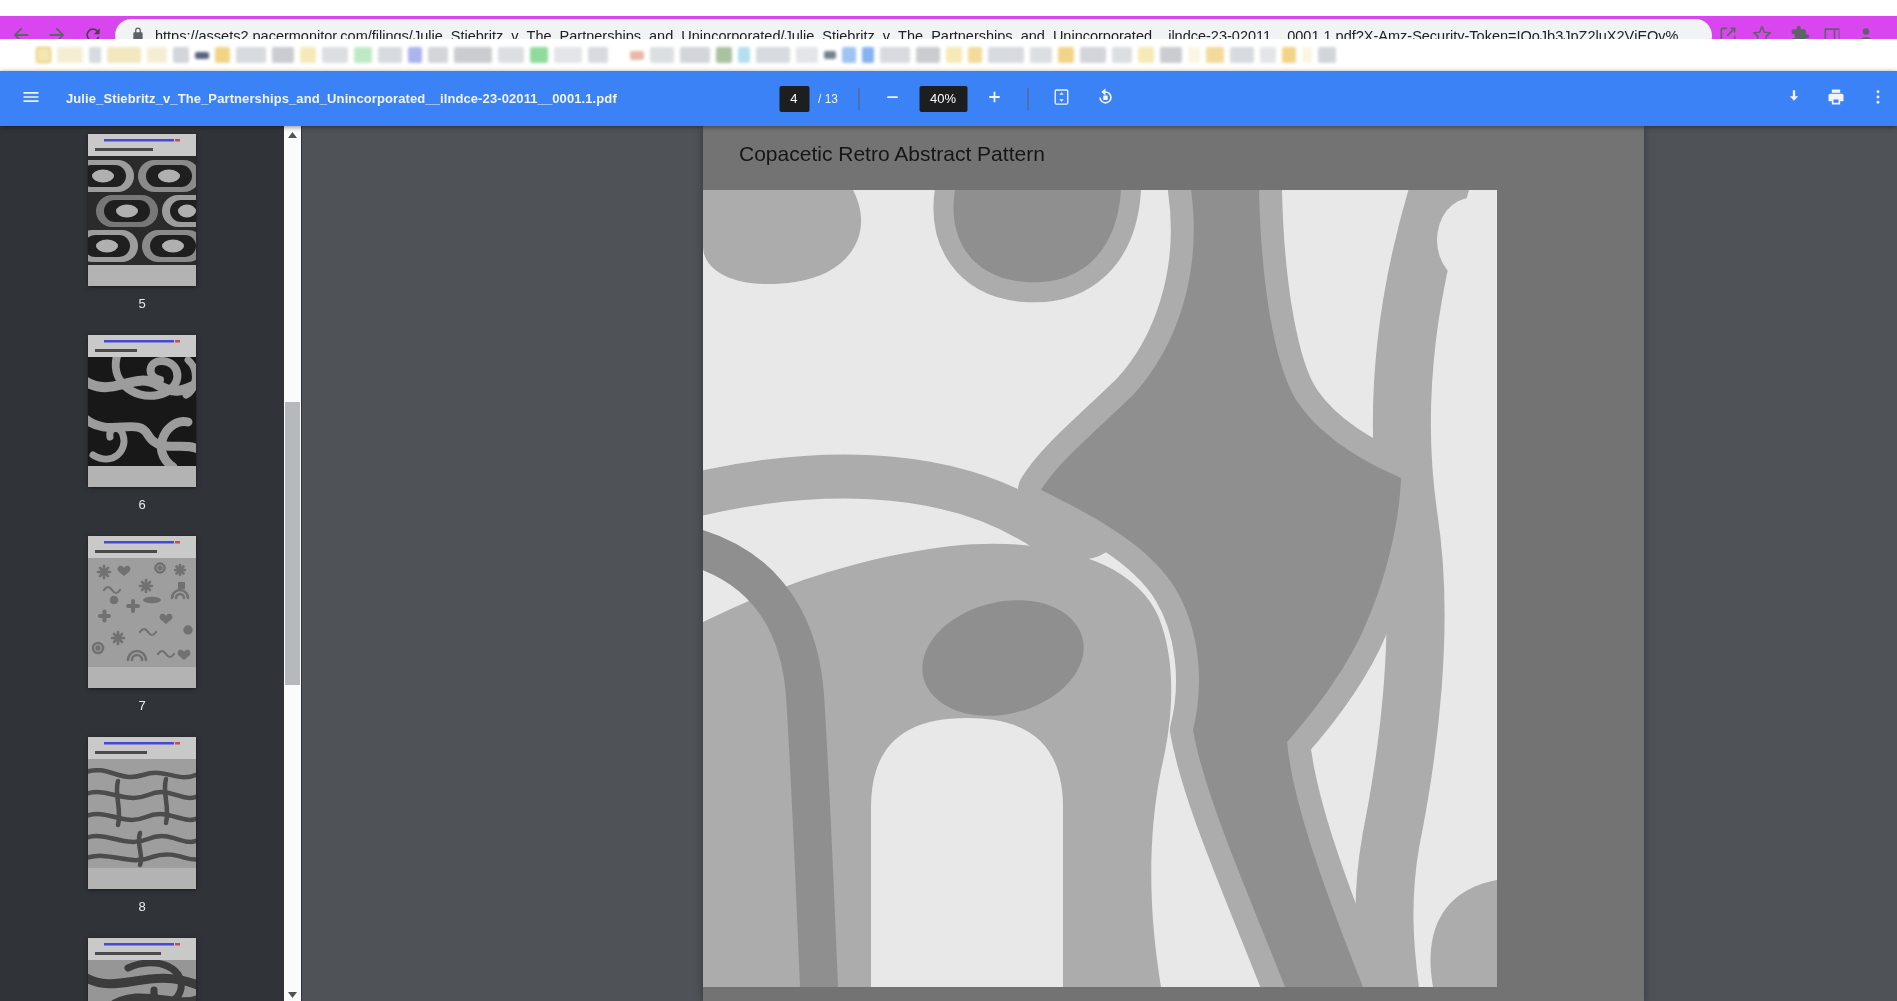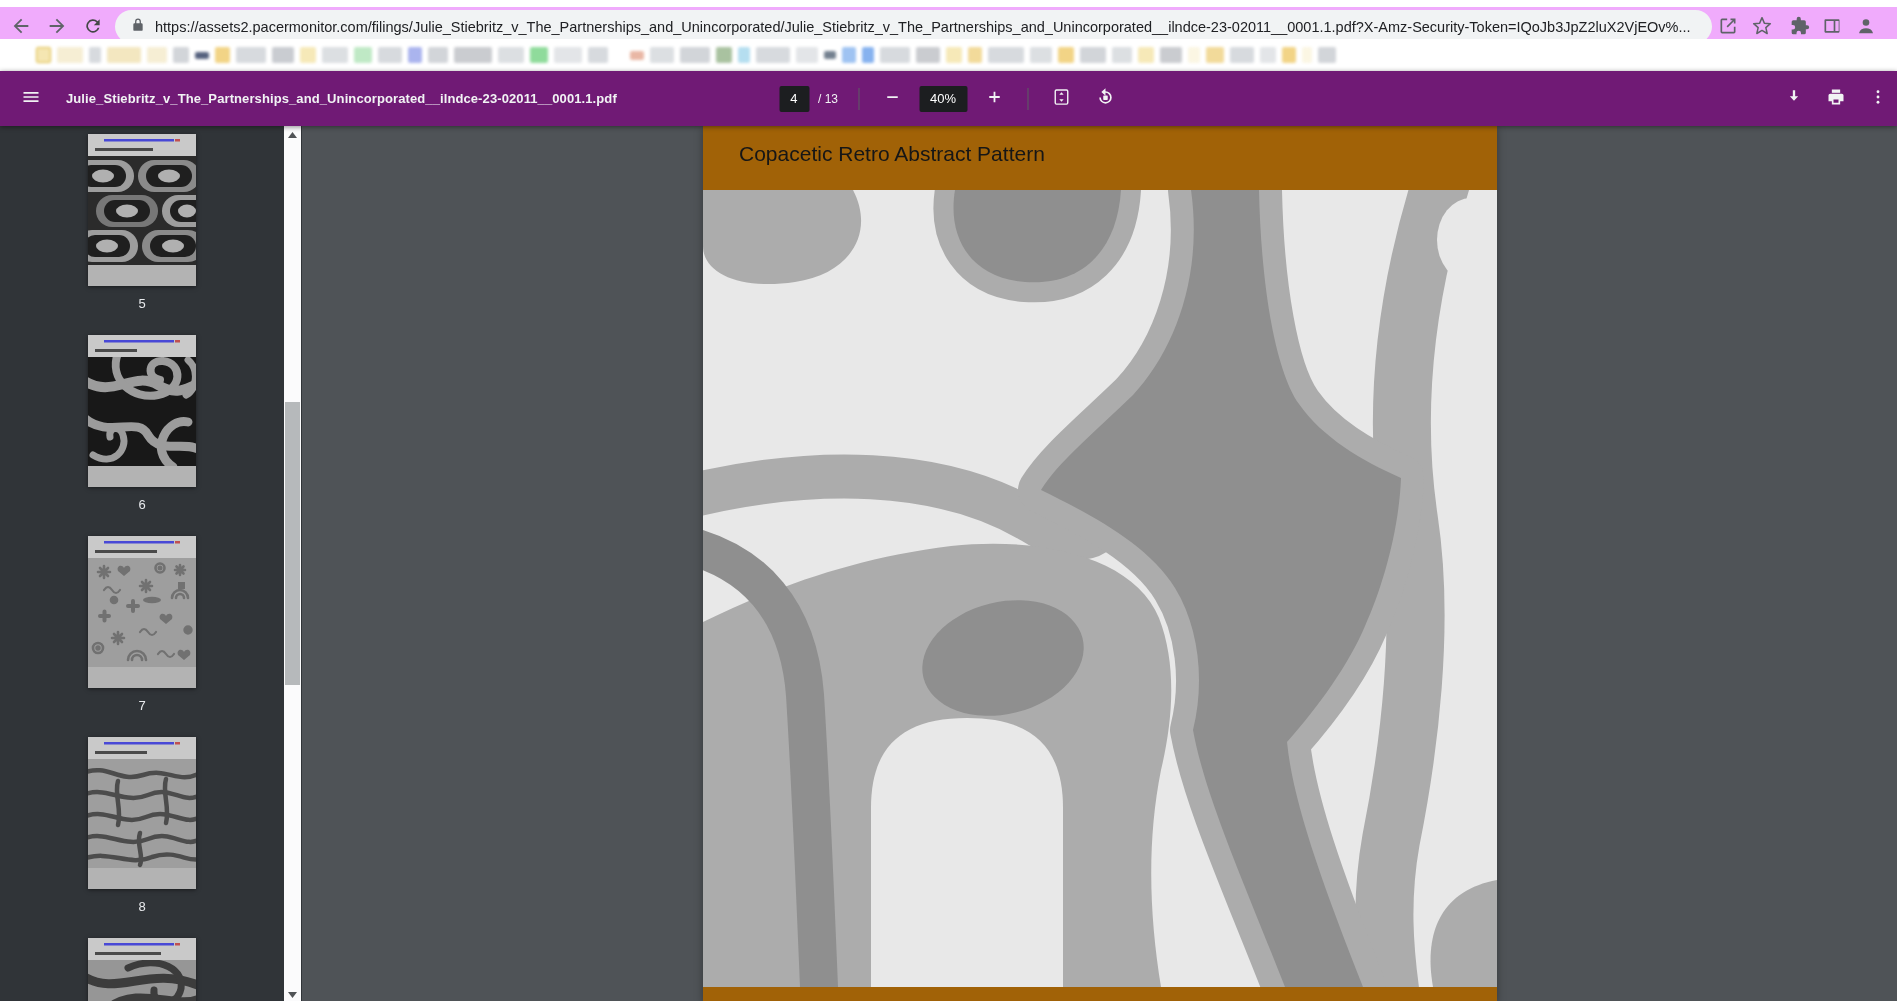--- a/index.html
+++ b/index.html
@@ -1,37 +1,37 @@
 <!DOCTYPE html>
 <html><head>
 <meta charset="utf-8">
 <style>
   * { margin:0; padding:0; box-sizing:border-box; }
   html,body { width:1897px; height:1001px; overflow:hidden; background:#fff;
     font-family:"Liberation Sans", sans-serif; }
 
   
-  .chrome-bar { position:absolute; left:0; top:7px; width:1897px; height:39px; background:#f0abfc; }
+  .chrome-bar { position:absolute; left:0; top:16px; width:1897px; height:39px; background:#d946ef; }
   .nav-btn { position:absolute; top:5px; width:30px; height:30px; border:none; background:transparent;
     display:flex; align-items:center; justify-content:center; cursor:pointer; }
   .omnibox { position:absolute; left:115px; top:3px; width:1597px; height:33px; background:#f1f3f4;
     border-radius:17px; display:flex; align-items:center; padding:0 16px; overflow:hidden; }
   .omnibox .url-text { font-size:14.5px; color:#202124; white-space:nowrap; overflow:hidden; margin-left:10px; }
   .chrome-right-btn { position:absolute; top:5px; width:30px; height:30px; border:none; background:transparent;
     display:flex; align-items:center; justify-content:center; cursor:pointer; }
 
   
   .bookmarks-bar { position:absolute; left:0; top:39px; width:1897px; height:32px; background:#fff; }
   .bm-blocks { position:absolute; left:36px; top:5px; height:22px; display:flex; align-items:center;
     gap:6px; filter:blur(1.4px); }
   .bm-blocks span { display:inline-block; height:16px; border-radius:2px; }
   .smear { position:absolute; background:#fff; border-radius:50%; filter:blur(5px); }
 
   
-  .pdf-toolbar { position:absolute; left:0; top:71px; width:1897px; height:55px; background:#701a75;
+  .pdf-toolbar { position:absolute; left:0; top:71px; width:1897px; height:55px; background:#3b82f6;
     box-shadow:0 1px 5px rgba(0,0,0,.45); z-index:5; }
   .tb-left { position:absolute; left:18px; top:0; height:55px; display:flex; align-items:center; gap:22px; }
   .tb-filename { color:#f1f3f4; font-size:13px; font-weight:700; letter-spacing:.1px; }
   .tb-center { position:absolute; left:50%; top:0; transform:translateX(-50%); height:55px;
     display:flex; align-items:center; }
   .page-input { width:30px; height:26px; background:#1c1e20; border:none; border-radius:2px;
     color:#fff; font-size:13px; text-align:center; font-family:"Liberation Sans",sans-serif; }
   .page-count { color:#f1f3f4; font-size:12px; margin-left:9px; }
   .tb-divider { width:1px; height:22px; background:#5c6063; margin:0 20px; }
   .tb-btn { width:26px; height:26px; border:none; background:transparent; cursor:pointer;
@@ -47,21 +47,21 @@
     box-shadow:0 1px 4px rgba(0,0,0,.5); background:#c9c9c9; }
   .thumb svg { display:block; }
   .thumb-label { position:absolute; left:88px; width:108px; height:18px; text-align:center;
     color:#e8eaed; font-size:13px; }
   .side-scrollbar { position:absolute; left:284px; top:126px; width:17px; height:875px; background:#fbfbfc; }
   .scroll-arrow { position:absolute; left:0; width:17px; height:15px; border:none; background:#fbfbfc;
     display:flex; align-items:center; justify-content:center; cursor:pointer; padding:0; }
   .scroll-thumb { position:absolute; left:1px; top:276px; width:15px; height:283px; background:#b6b9bb; cursor:pointer; }
 
   
-  .pdf-page { position:absolute; left:703px; top:126px; width:794px; height:875px; background:#a16207;
+  .pdf-page { position:absolute; left:703px; top:126px; width:941px; height:875px; background:#737373;
     box-shadow:0 2px 8px rgba(0,0,0,.35); }
   .page-title { position:absolute; left:36px; top:16px; font-size:21px; color:#161616; }
   .pattern-wrap { position:absolute; left:0; top:64px; width:794px; height:797px; }
 </style>
 </head>
 <body>
 
 <div class="chrome-bar">
   <button class="nav-btn" style="left:6px">
     <span><svg width="22" height="22" viewBox="0 0 24 24">

